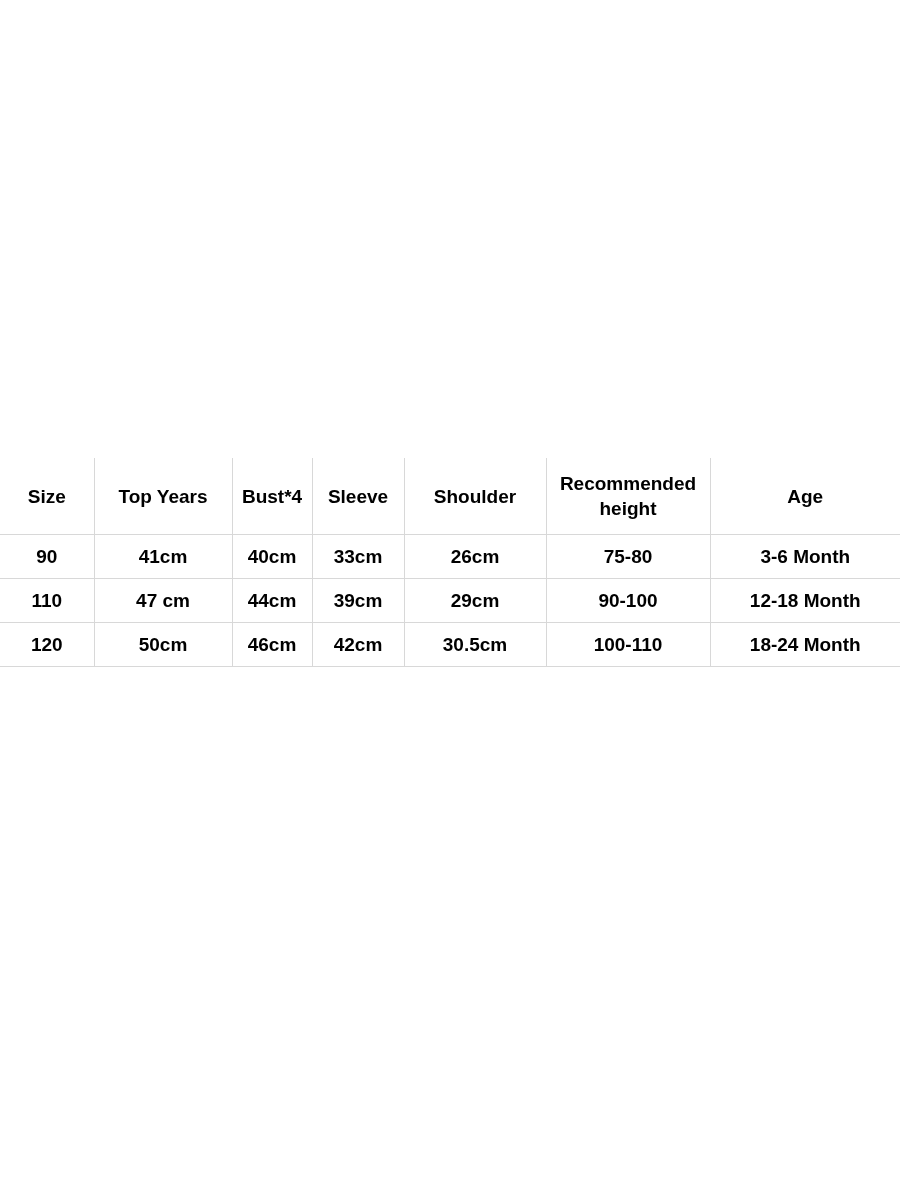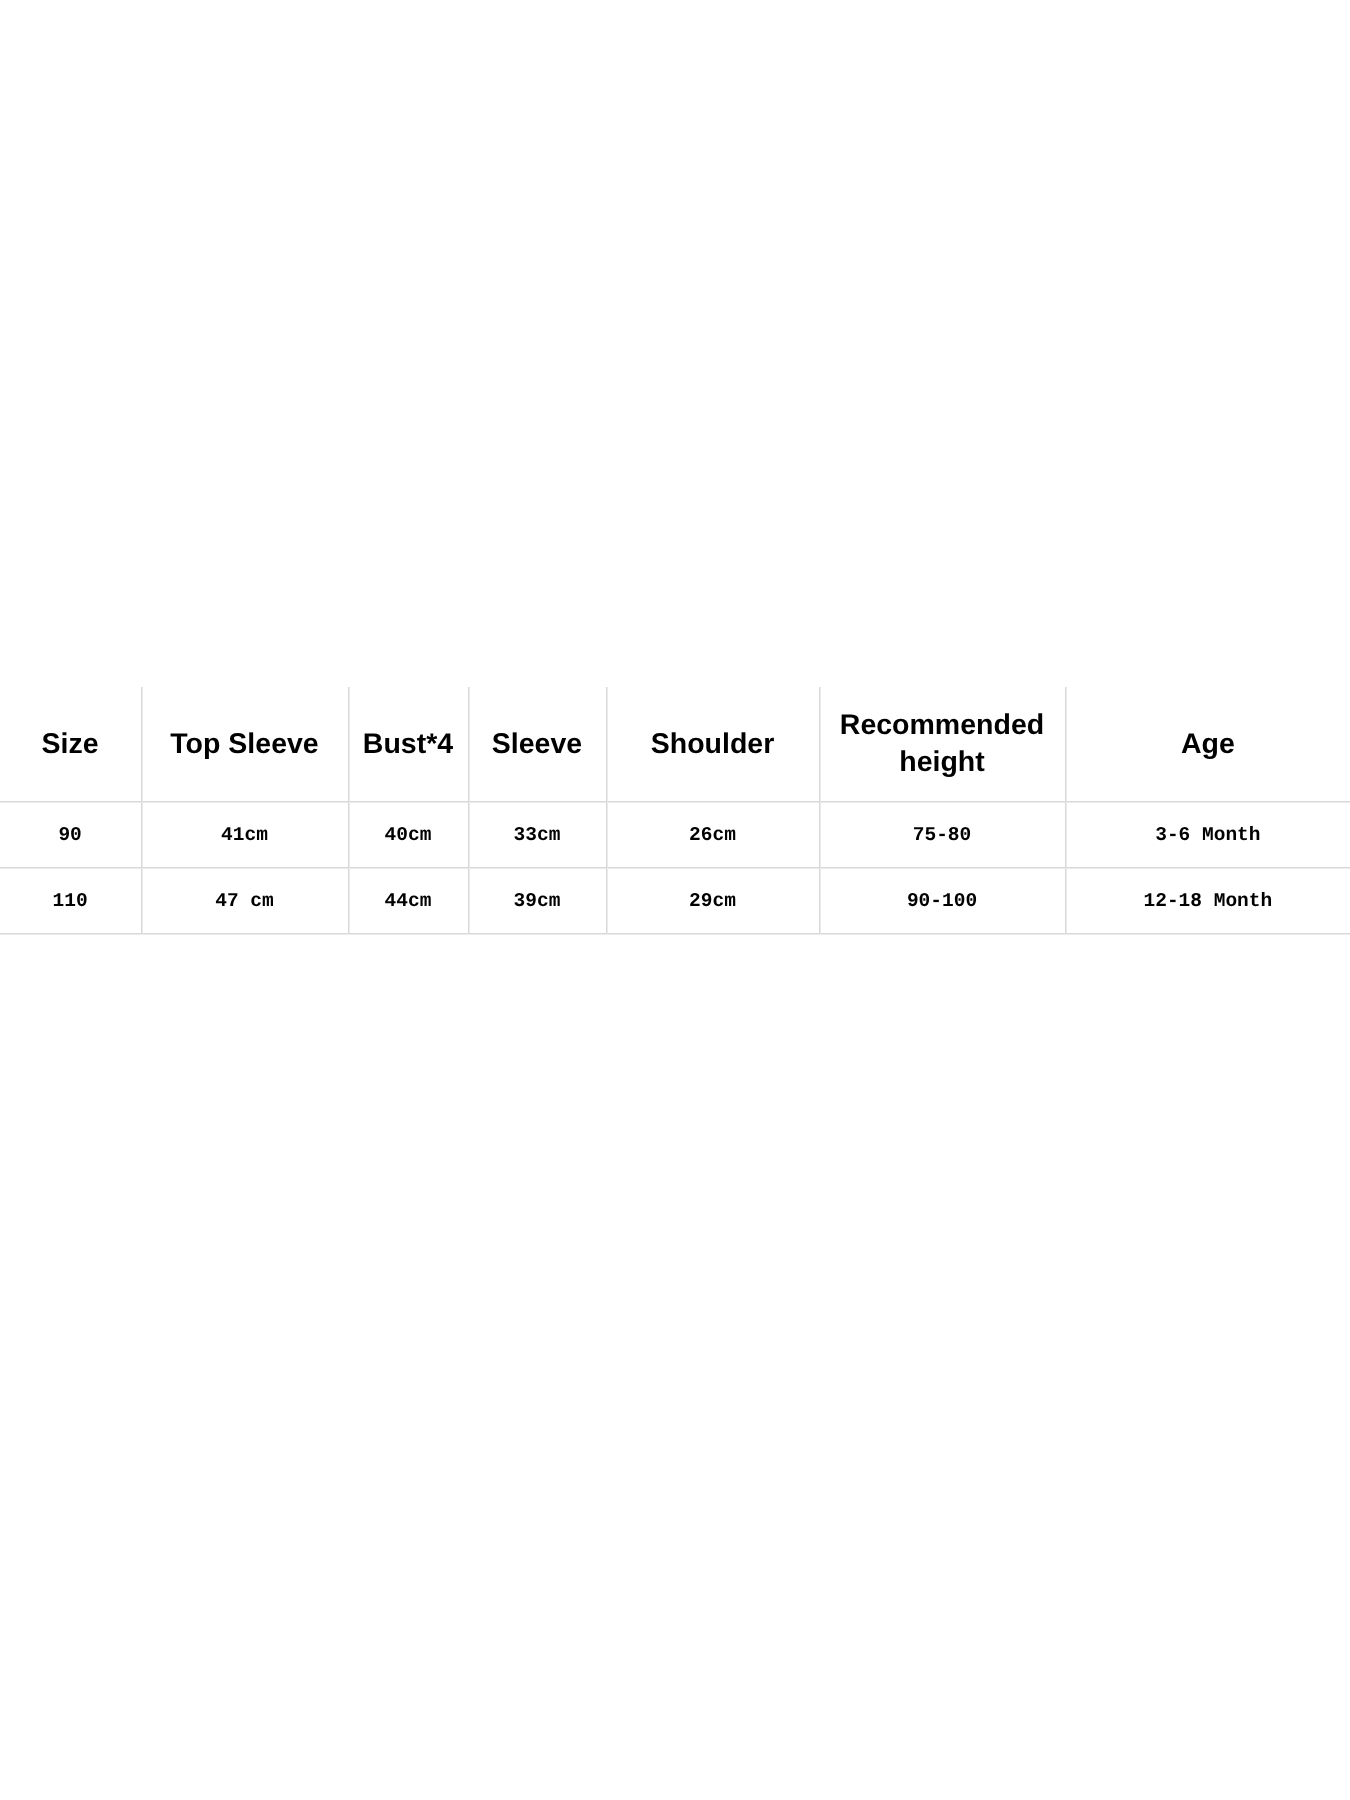--- a/index.html
+++ b/index.html
@@ -58,23 +58,22 @@
 
   table.size-chart thead th {
     height: 76px;
     font-size: 19px;
     line-height: 25px;
     border-top: none;
   }
 
   table.size-chart tbody td {
     height: 43px;
-    font-size: 13px;
+    font-size: 19px;
     line-height: 24px;
-    font-family: Liberation Mono, monospace;
   }
 
   table.size-chart tbody tr:last-child td {
     border-bottom: 1px solid #d8d8d8;
   }
 
   .hdr-two-line {
     display: block;
     padding: 0 6px;
   }
@@ -89,21 +88,21 @@
       <col class="c-toplength">
       <col class="c-bust">
       <col class="c-sleeve">
       <col class="c-shoulder">
       <col class="c-height">
       <col class="c-age">
     </colgroup>
     <thead>
       <tr>
         <th>Size</th>
-        <th>Top Sleeve</th>
+        <th>Top Years</th>
         <th>Bust*4</th>
         <th>Sleeve</th>
         <th>Shoulder</th>
         <th>
           <span class="hdr-two-line">Recommended</span>
           <span class="hdr-two-line">height</span>
         </th>
         <th>Age</th>
       </tr>
     </thead>
@@ -119,15 +118,24 @@
       </tr>
       <tr>
         <td>110</td>
         <td>47 cm</td>
         <td>44cm</td>
         <td>39cm</td>
         <td>29cm</td>
         <td>90-100</td>
         <td>12-18 Month</td>
       </tr>
+      <tr>
+        <td>120</td>
+        <td>50cm</td>
+        <td>46cm</td>
+        <td>42cm</td>
+        <td>30.5cm</td>
+        <td>100-110</td>
+        <td>18-24 Month</td>
+      </tr>
     </tbody>
   </table>
 </div>
 
 </body></html>

